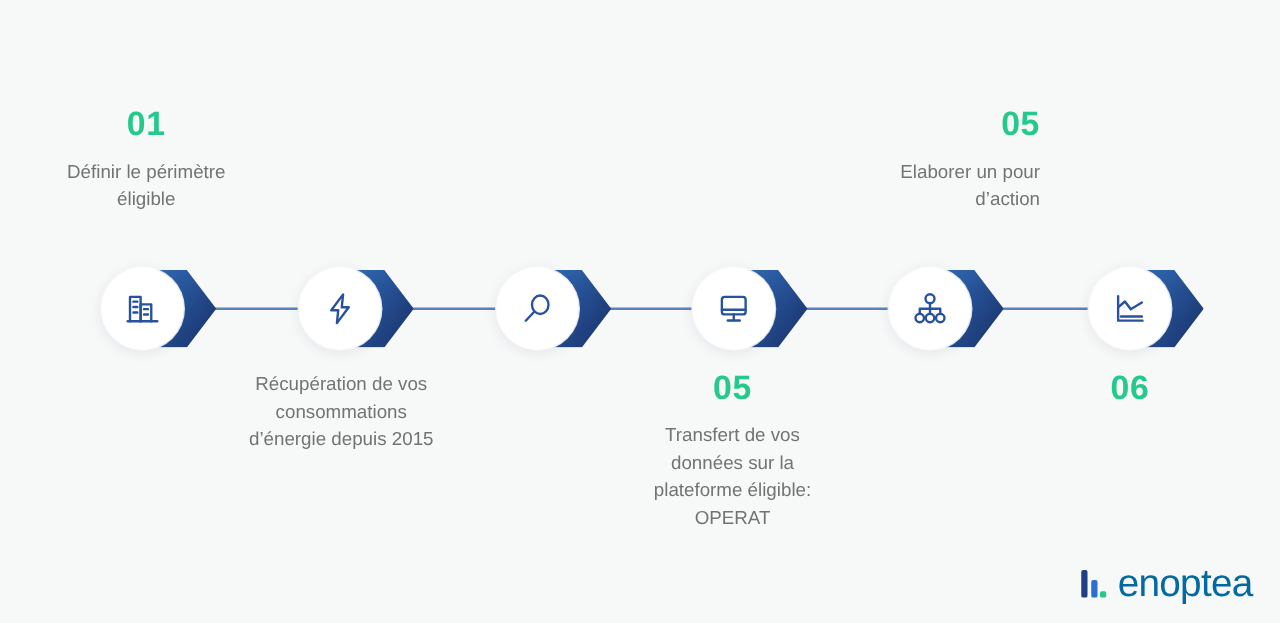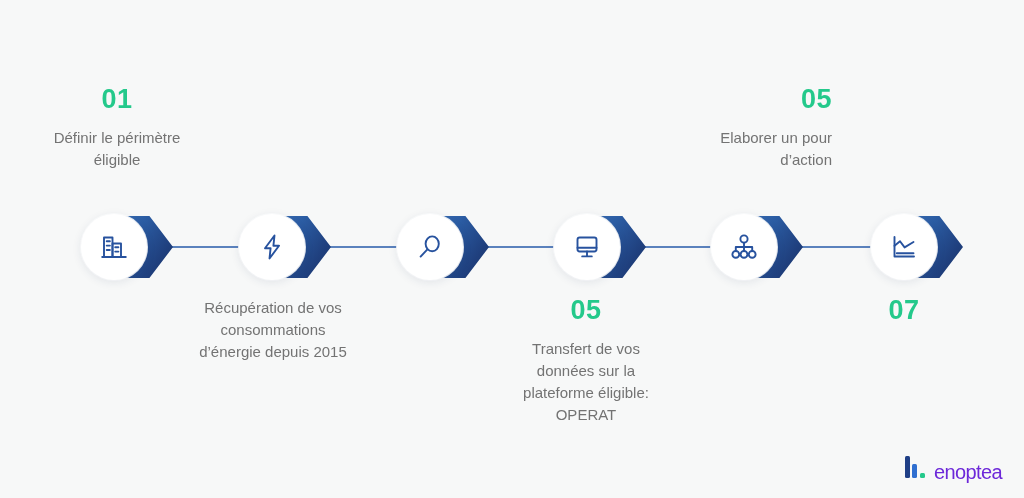--- a/index.html
+++ b/index.html
@@ -110,23 +110,23 @@
     padding-bottom: 4px;
   }
   .logo-mark i {
     display: block;
     border-radius: 1.5px;
   }
   .bar-tall  { width: 5px;  height: 22px; background: #1f3f86; }
   .bar-mid   { width: 5px;  height: 14px; background: #2f6fd0; }
   .bar-dot   { width: 5px;  height: 5px;  background: #24c98b; border-radius: 50%; }
   .logo-word {
-    font-size: 20px;
+    font-size: 31px;
     letter-spacing: -.6px;
-    color: #6d28d9;
+    color: #0369a1;
     line-height: 1;
   }
 </style>
 </head>
 <body>
 
 <div id="infographic">
 
   <div class="rail"></div>
 
@@ -215,21 +215,21 @@
           <circle cx="23.2" cy="22.4" r="3.4"></circle>
           <path d="M15 10.6v4.4"></path>
           <path d="M6.8 19v-4h16.4v4"></path>
           <path d="M15 15v4"></path>
         </svg>
       </span>
     </div>
   </div>
 
   <div class="caption below" style="left:799px;">
-    <p class="num">07</p>
+    <p class="num">06</p>
   </div>
   <div class="node" style="left:871px;">
     <div class="chev"></div>
     <div class="circle">
       <span>
         <svg width="30" height="30" viewBox="0 0 30 30" fill="none" stroke="#27529e" stroke-width="1.9" stroke-linecap="round" stroke-linejoin="round">
           <path d="M5.5 5v19.5h19.5"></path>
           <path d="M5.5 13.8 11 9.2l4.6 6.2 8.9-5.4"></path>
           <path d="M7.8 21.2h16.7"></path>
         </svg>

